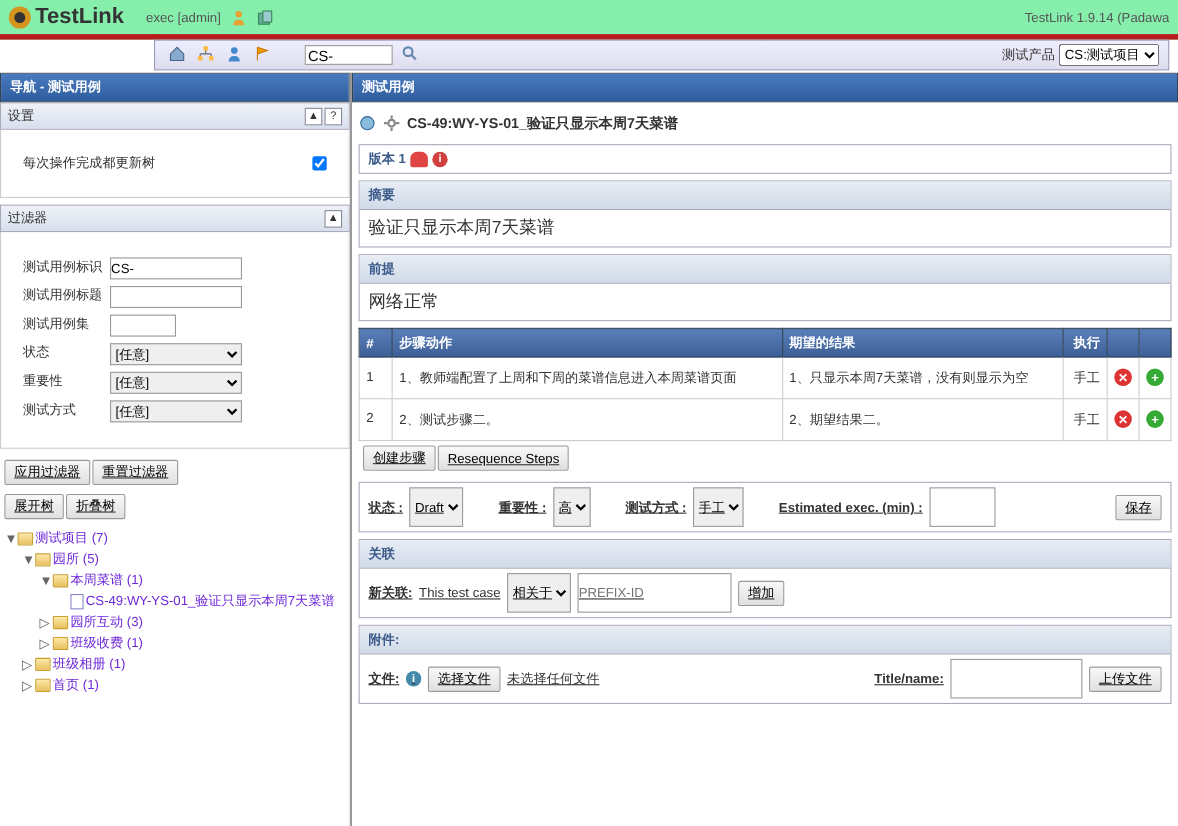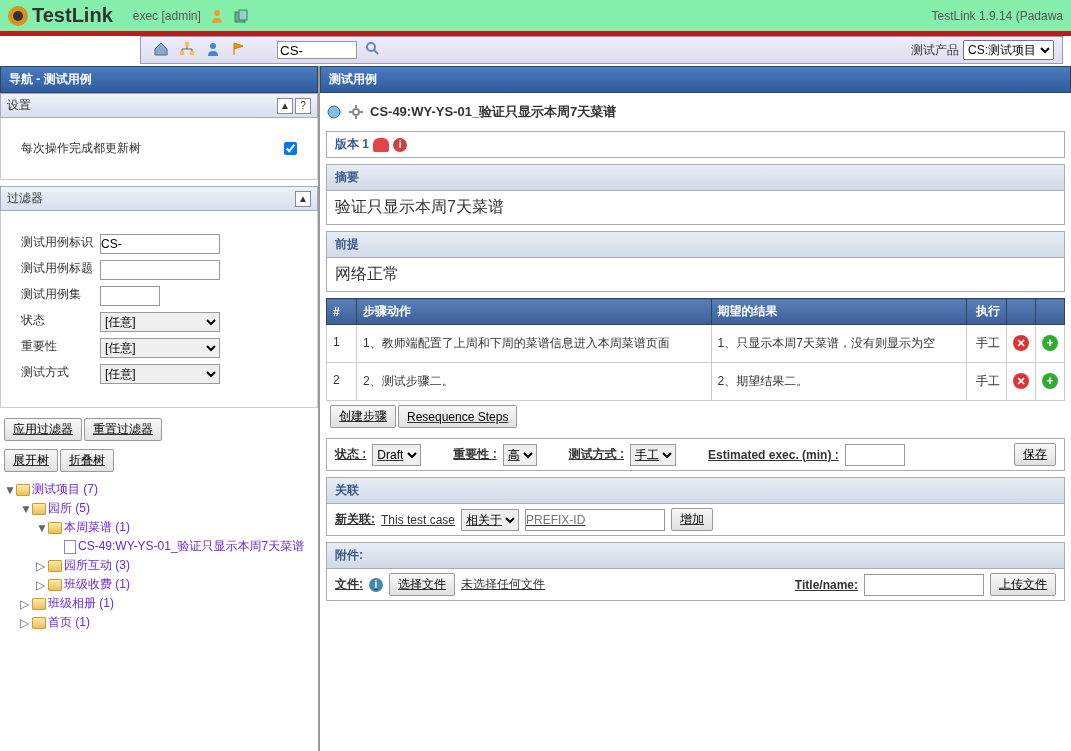--- a/index.html
+++ b/index.html
@@ -67,21 +67,21 @@
     .steps-table th { background: linear-gradient(#5a7fb8, #3d5f98); color: #fff; padding: 4px 6px; text-align: left; border: 1px solid #345; font-size: 12px; }
     .steps-table td { border: 1px solid #ccc; padding: 10px 6px; vertical-align: top; font-size: 12px; }
     .steps-table th.num-col { width: 30px; }
     .steps-table th.exec-col, .steps-table td.exec-col { width: 40px; text-align: right; }
     .steps-table th.act-col, .steps-table td.act-col { width: 24px; text-align: center; }
     .circle-red { width: 16px; height: 16px; border-radius: 50%; background: #d33; color: #fff; display: inline-flex; align-items: center; justify-content: center; font-weight: bold; font-size: 11px; }
     .circle-green { width: 16px; height: 16px; border-radius: 50%; background: #3a3; color: #fff; display: inline-flex; align-items: center; justify-content: center; font-weight: bold; font-size: 12px; }
     
     .form-row { display: flex; align-items: center; gap: 6px; padding: 4px 8px; flex-wrap: wrap; text-decoration: underline; }
     .form-row label { font-weight: bold; }
-    .form-row select, .form-row input[type=text] { height: 22px; border: 1px solid #999; font-size: 12px; }
+    .form-row select, .form-row input[type=text] { height: 36px; border: 1px solid #999; font-size: 12px; }
     
     .keyword-label { font-weight: bold; }
     
     .small-icon { display: inline-flex; align-items: center; justify-content: center; }
   </style>
 </head>
 <body>
 
 <div class="topbar">
   <div class="logo">

